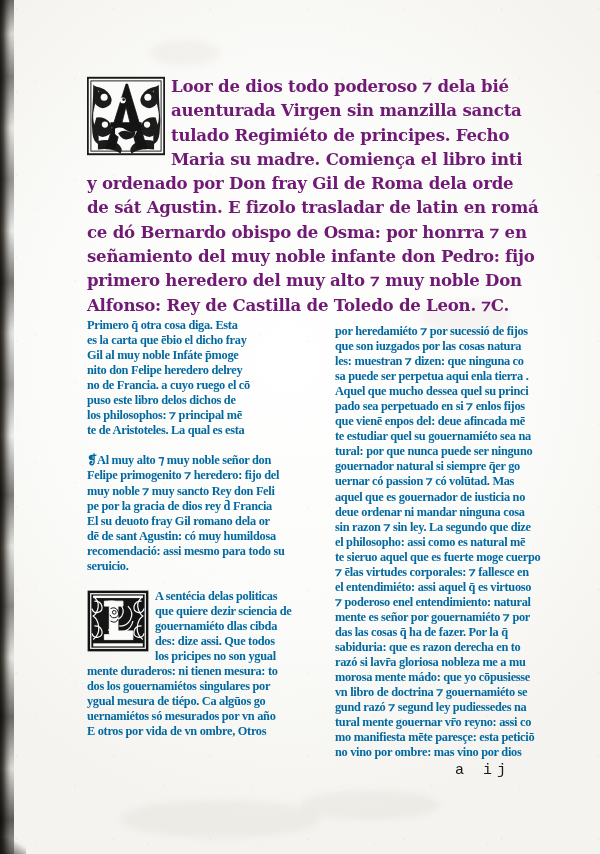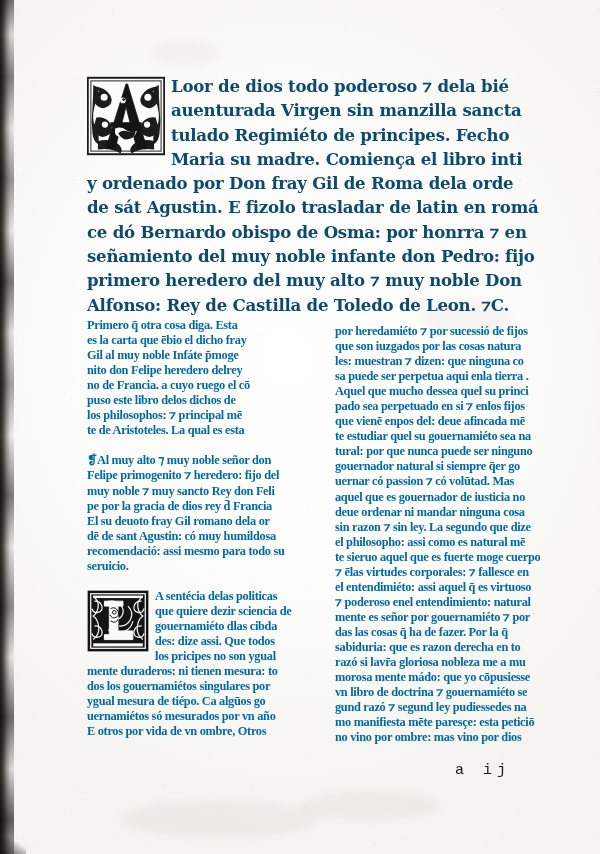--- a/index.html
+++ b/index.html
@@ -89,21 +89,21 @@
     width: 78px;
     height: 80px;
     margin: 2px 6px 0 0;
     shape-margin: 2px;
   }
   .title-text {
     font-family: "DejaVu Serif", serif;
     font-size: 16.6px;
     line-height: 24.3px;
     letter-spacing: -0.25px;
-    color: #0c4a6e;
+    color: #701a75;
     text-align: justify;
     text-align-last: left;
     font-weight: 600;
     filter: blur(.15px);
   }
   .title-text .tl {
     display: block;
     white-space: nowrap;
   }
 
@@ -324,20 +324,21 @@
         <span class="ln">⁊ ēlas virtudes corporales: ⁊ fallesce en</span>
         <span class="ln">el entendimiéto: assi aquel q̄ es virtuoso</span>
         <span class="ln">⁊ poderoso enel entendimiento: natural</span>
         <span class="ln">mente es señor por gouernamiéto ⁊ por</span>
         <span class="ln">das las cosas q̄ ha de fazer. Por la q̄</span>
         <span class="ln">sabiduria: que es razon  derecha en to</span>
         <span class="ln">razó si lavr̄a gloriosa nobleza me a mu</span>
         <span class="ln">morosa mente mádo: que yo cōpusiesse</span>
         <span class="ln">vn libro de doctrina ⁊ gouernamiéto se</span>
         <span class="ln">gund razó ⁊ segund ley pudiessedes na</span>
+        <span class="ln">tural mente gouernar vr̄o reyno: assi co</span>
         <span class="ln">mo manifiesta mēte paresçe: esta peticiō</span>
         <span class="ln">no vino por ombre: mas vino por dios</span>
         <span class="ln"></span>
       </div>
     </div>
   </div>
 
   <div id="signature-mark">a  ij</div>
 
 </div>

